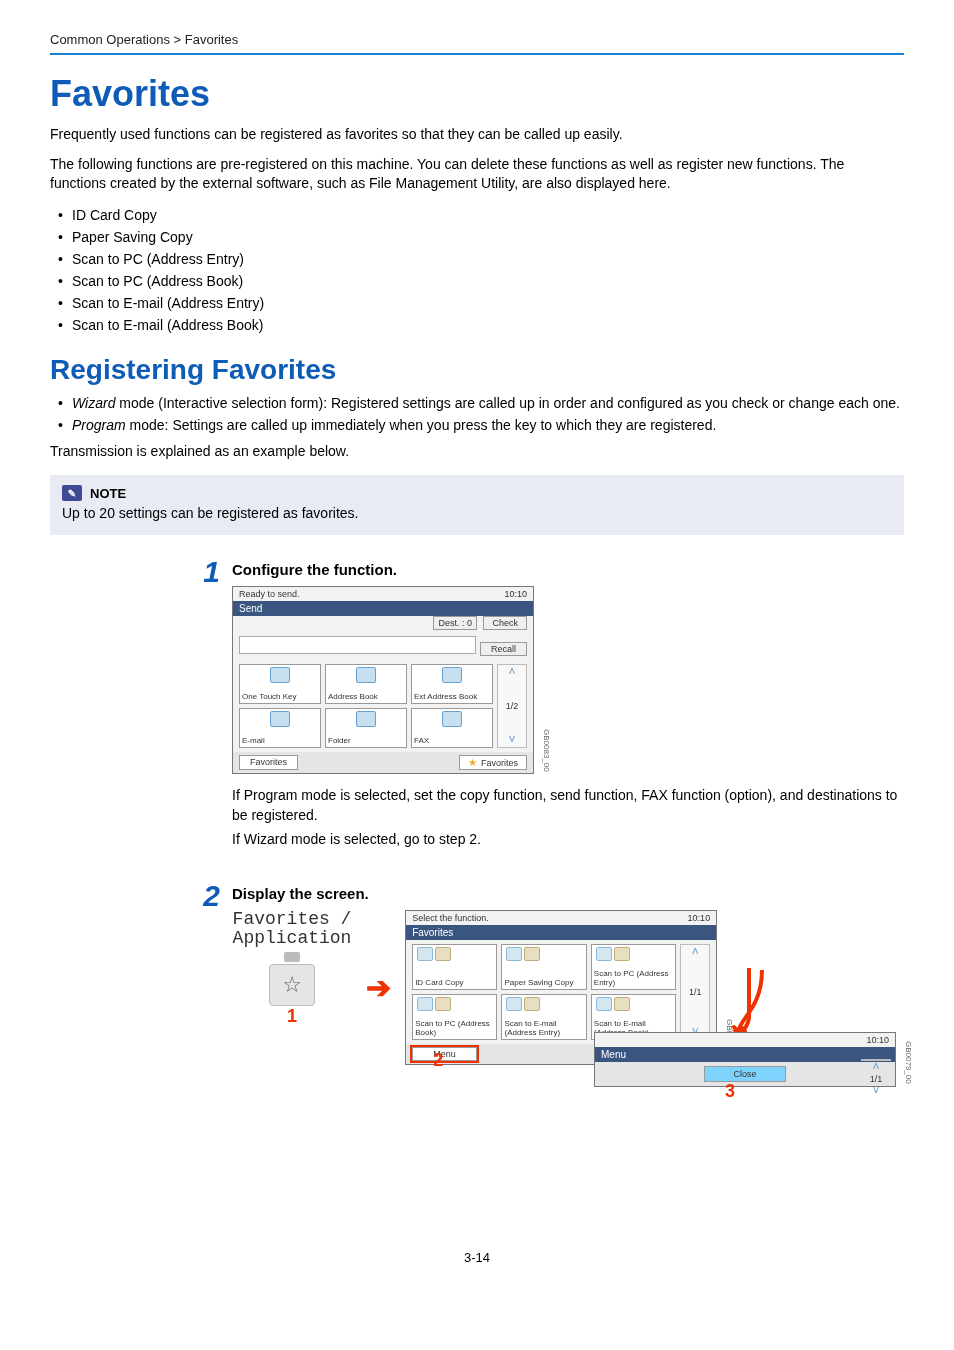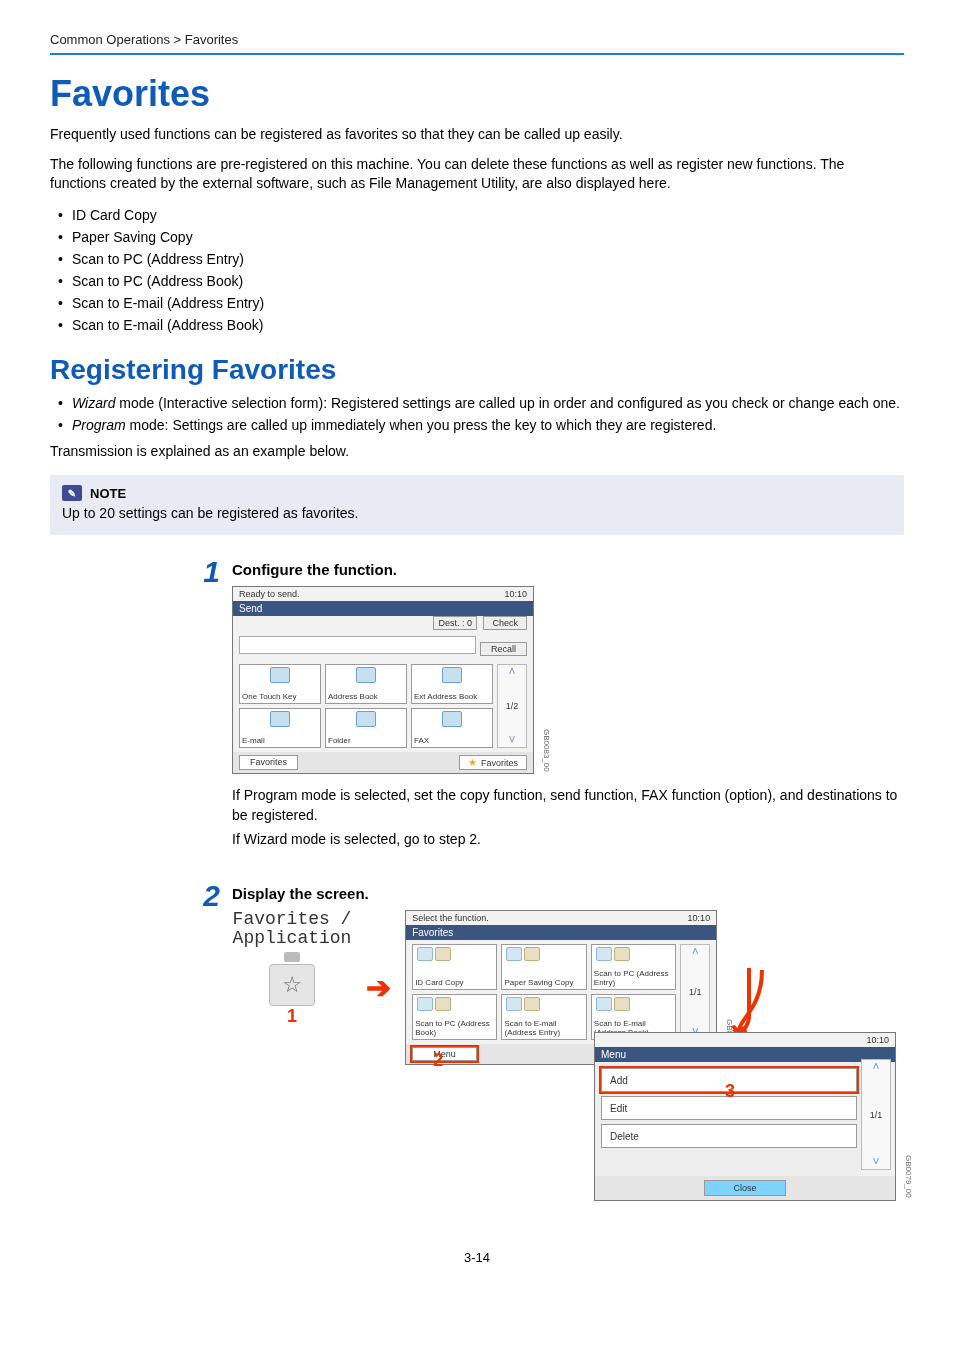--- a/index.html
+++ b/index.html
@@ -476,30 +476,20 @@
             <path d="M30 2 C30 40 8 50 6 64" stroke="#e30" stroke-width="4" fill="none"></path>
             <polygon points="0,62 12,58 8,70" fill="#e30"></polygon>
           </svg>
         </div>
 
         <div class="panel p3">
           <div class="top-row">
             <span>10:10</span>
           </div>
           <div class="panel-header">Menu</div>
-          <div class="menu-wrap">
-            <div class="menu-list-col">
-              <div class="menu-list">
-                <div class="menu-item hi-red">Add</div>
-                <div class="menu-item">Edit</div>
-                <div class="menu-item">Delete</div>
-                <div style="height:18px;"></div>
-              </div>
-            </div>
-          </div>
           <div class="paging-col">
             <span class="arrow">˄</span>
             <span>1/1</span>
             <span class="arrow">˅</span>
           </div>
           <div class="close-bar">
             <div class="close-btn">Close</div>
           </div>
           <span class="sidecode">GB0079_00</span>
           <div class="red-num" style="position:absolute; left:130px; top:48px;">3</div>

